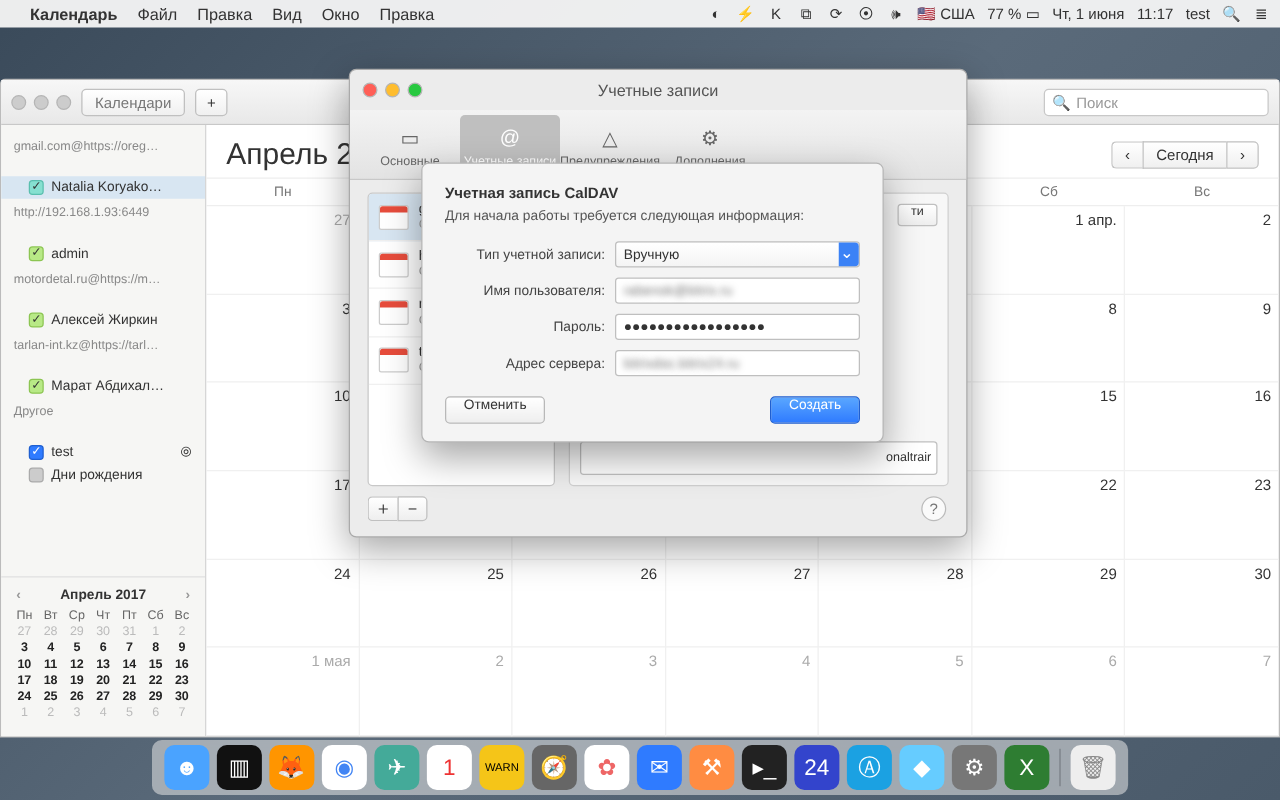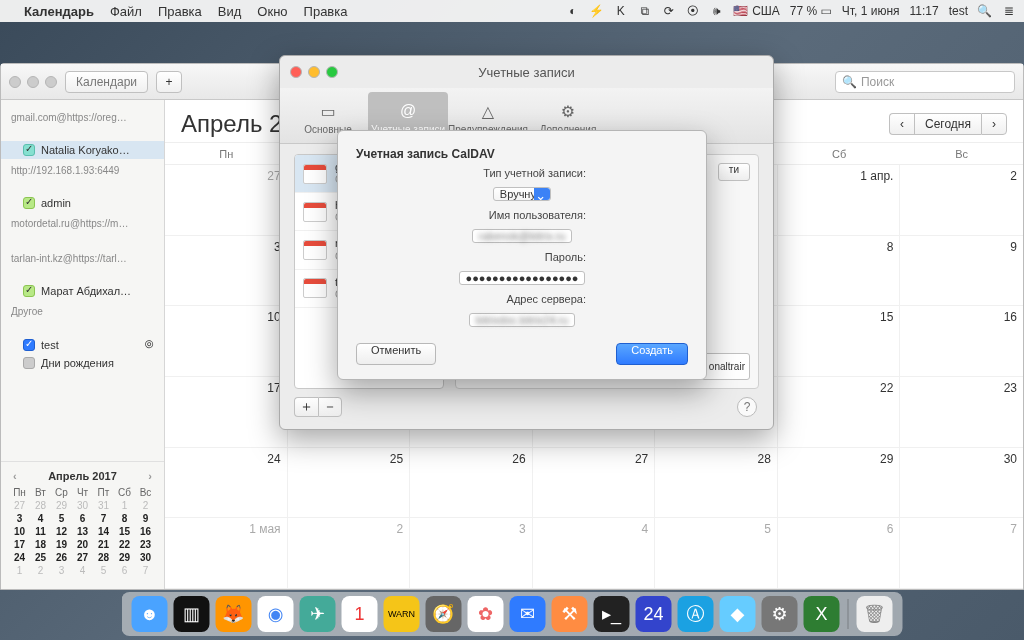--- a/index.html
+++ b/index.html
@@ -75,21 +75,21 @@
 .addrem .b:first-child{border-radius:4px 0 0 4px; border-right:none;}
 .addrem .b:last-child{border-radius:0 4px 4px 0;}
 .help{position:absolute; right:16px; bottom:12px; width:20px; height:20px; border:1px solid #bbb; border-radius:50%; display:flex; align-items:center; justify-content:center; color:#777; font-size:12px; background:#fafafa;}
 .side-panel{position:absolute; left:175px; right:14px; top:10px; bottom:40px; background:#f7f7f7; border:1px solid #d0d0d0; border-radius:4px;}
 .side-panel .edbtn{position:absolute; right:8px; top:8px; height:18px; padding:0 10px; border:1px solid #c0c0c0; border-radius:3px; background:linear-gradient(#fff,#eee); font-size:10px;}
 .side-panel .sel{position:absolute; right:8px; bottom:8px; left:8px; height:27px; border:1px solid #c0c0c0; border-radius:3px; background:#fff; font-size:10px; display:flex; align-items:center; justify-content:flex-end; padding:0 4px;}
 
 .sheet { position:absolute; top:130px; left:337px; width:370px; background:#f4f4f4; border:1px solid #b5b5b5; border-radius:6px; box-shadow:0 12px 30px rgba(0,0,0,.35); padding:16px 18px 14px;}
 .sheet h3{font-size:12px; font-weight:700; margin-bottom:6px;}
 .sheet .sub{font-size:11px; color:#555; margin-bottom:14px;}
-.frow{display:flex; align-items:center; margin-bottom:8px; gap:8px;flex-direction:column;}
+.frow{display:flex; align-items:center; margin-bottom:8px; gap:8px;}
 .frow label{width:128px; text-align:right; font-size:11px; color:#444;}
 .frow .fld{flex:1; height:21px; border:1px solid #bfbfbf; border-radius:3px; background:#fff; font-size:11px; padding:0 6px; display:flex; align-items:center; position:relative;}
 .frow .fld.sel{background:linear-gradient(#fff,#f4f4f4);}
 .frow .fld.sel::after{content:""; position:absolute; right:0; top:0; bottom:0; width:16px; background:#3b82f6; border-radius:0 3px 3px 0;}
 .frow .fld.sel::before{content:"⌄"; position:absolute; right:4px; top:0; color:#fff; z-index:1; font-size:13px;}
 .blur{color:transparent; text-shadow:0 0 5px rgba(0,0,0,.55); user-select:none;}
 .sbtns{display:flex; justify-content:space-between; margin-top:16px;}
 .btn{height:22px; padding:0 14px; border:1px solid #b8b8b8; border-radius:4px; background:linear-gradient(#fff,#eee); font-size:11px; cursor:default;}
 .btn.primary{background:linear-gradient(#5aa7ff,#2f7bff); color:#fff; border-color:#1f5fd0;}
 
@@ -156,20 +156,25 @@
         <span>Natalia Koryako…</span>
 
       </div>
         <div class="grp">http://192.168.1.93:6449</div>
         <div class="item ">
         <span class="cb green on"></span>
         <span>admin</span>
 
       </div>
         <div class="grp">motordetal.ru@https://m…</div>
+        <div class="item ">
+        <span class="cb green on"></span>
+        <span>Алексей Жиркин</span>
+
+      </div>
         <div class="grp">tarlan-int.kz@https://tarl…</div>
         <div class="item ">
         <span class="cb green on"></span>
         <span>Марат Абдихал…</span>
 
       </div>
         <div class="grp">Другое</div>
         <div class="item ">
         <span class="cb blue on"></span>
         <span>test</span>
@@ -384,20 +389,21 @@
     <div class="addrem">
       <span class="b">＋</span>
       <span class="b">－</span>
     </div>
     <span class="help">?</span>
   </div>
 </div>
 
 <div class="sheet">
   <h3>Учетная запись CalDAV</h3>
+  <div class="sub">Для начала работы требуется следующая информация:</div>
   <div class="frow">
     <label>Тип учетной записи:</label>
     <div class="fld sel">
         <span>Вручную</span>
       </div>
   </div>
   <div class="frow">
     <label>Имя пользователя:</label>
     <div class="fld">
         <span class="blur">rabenok@bitrix.ru</span>

